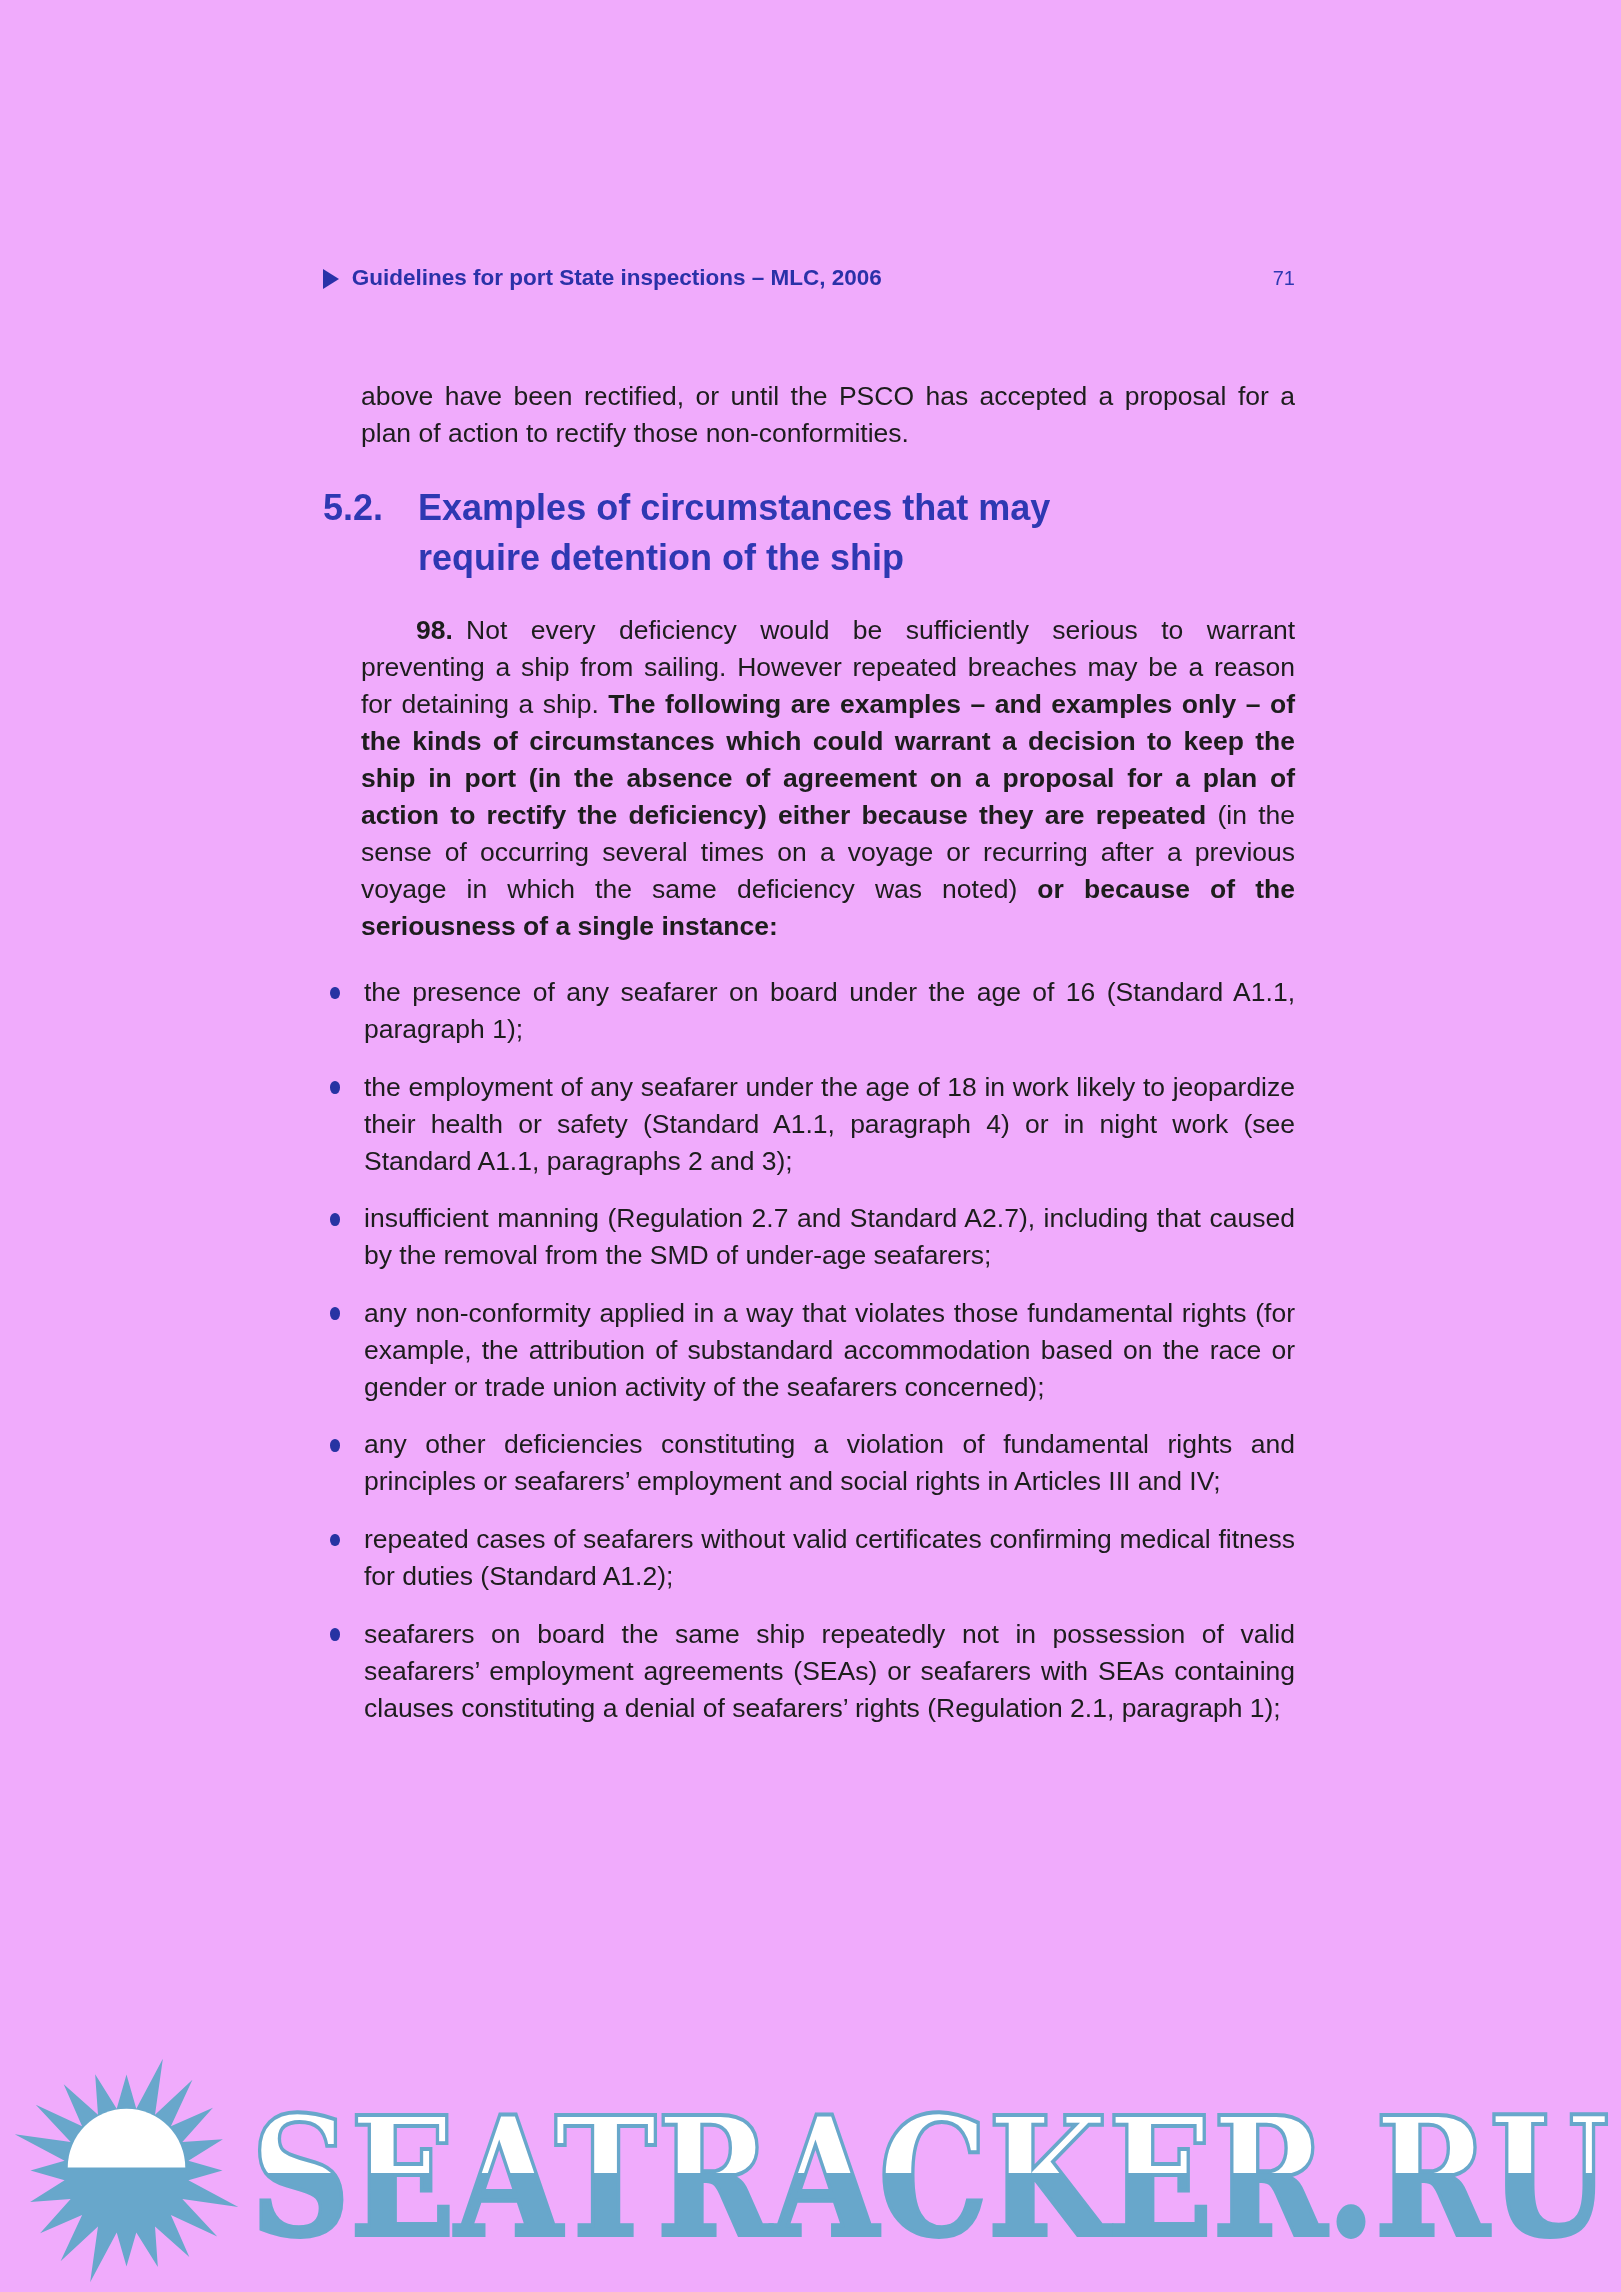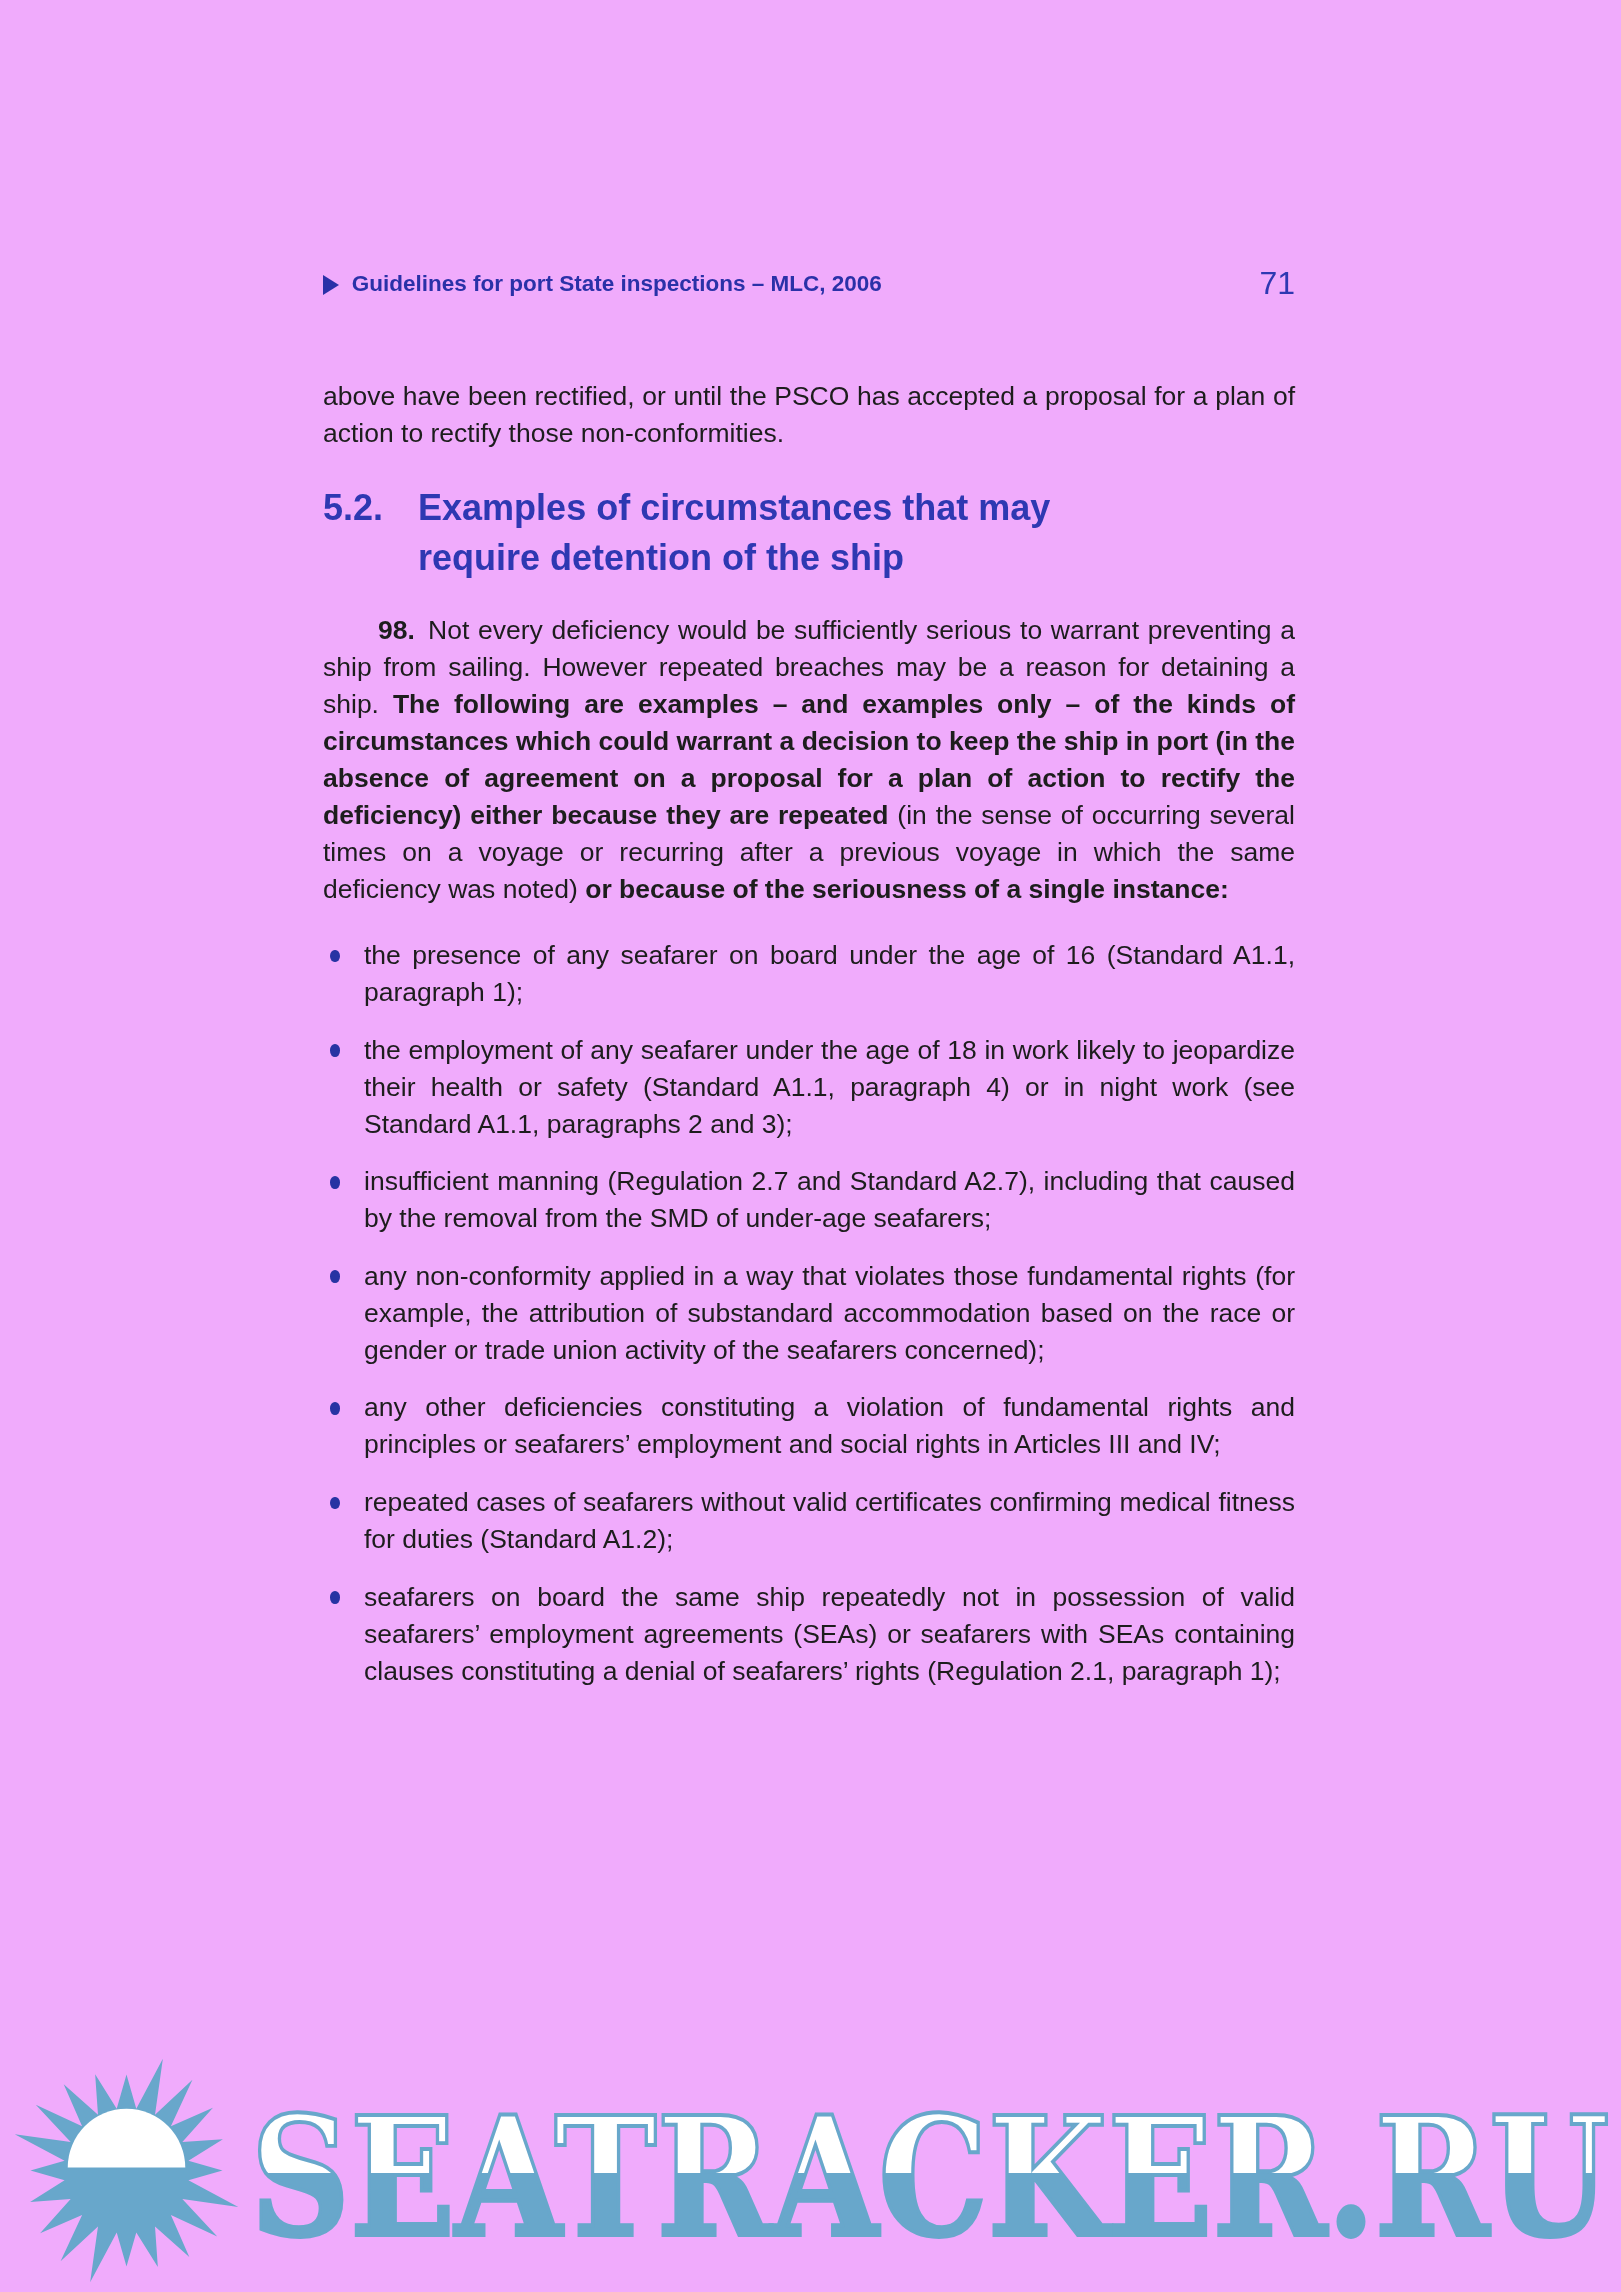--- a/index.html
+++ b/index.html
@@ -19,28 +19,28 @@
   .header-left { display: flex; align-items: center; }
   .arrow-icon {
     width: 0; height: 0; margin-right: 12.7px; margin-top: 2px;
     border-left: 16.7px solid #2a31a8;
     border-top: 10.8px solid transparent;
     border-bottom: 10.8px solid transparent;
   }
   .header-title {
     color: #2a31a8; font-weight: bold; font-size: 22.5px; white-space: nowrap;
   }
-  .page-number { color: #2e38b2; font-size: 32px; }
+  .page-number { color: #2e38b2; font-size: 20px; }
 
   
   .content {
     position: absolute; top: 378px; left: 323px; width: 972px;
     color: #1d1d1d; font-size: 26.5px; line-height: 37px;
   }
-  .body-text { text-align: justify; }
+  .body-text { text-align: justify; margin-left: 38px; }
   .intro { margin-bottom: 31px; }
 
   .section-heading {
     display: flex; gap: 35px; align-items: baseline;
     color: #2e38b2; font-size: 36px; line-height: 50px; font-weight: bold;
     margin: 17px 0 29px 0;
   }
   .section-title { display: block; }
 
   .para98 { text-indent: 55px; margin-bottom: 29px; }

